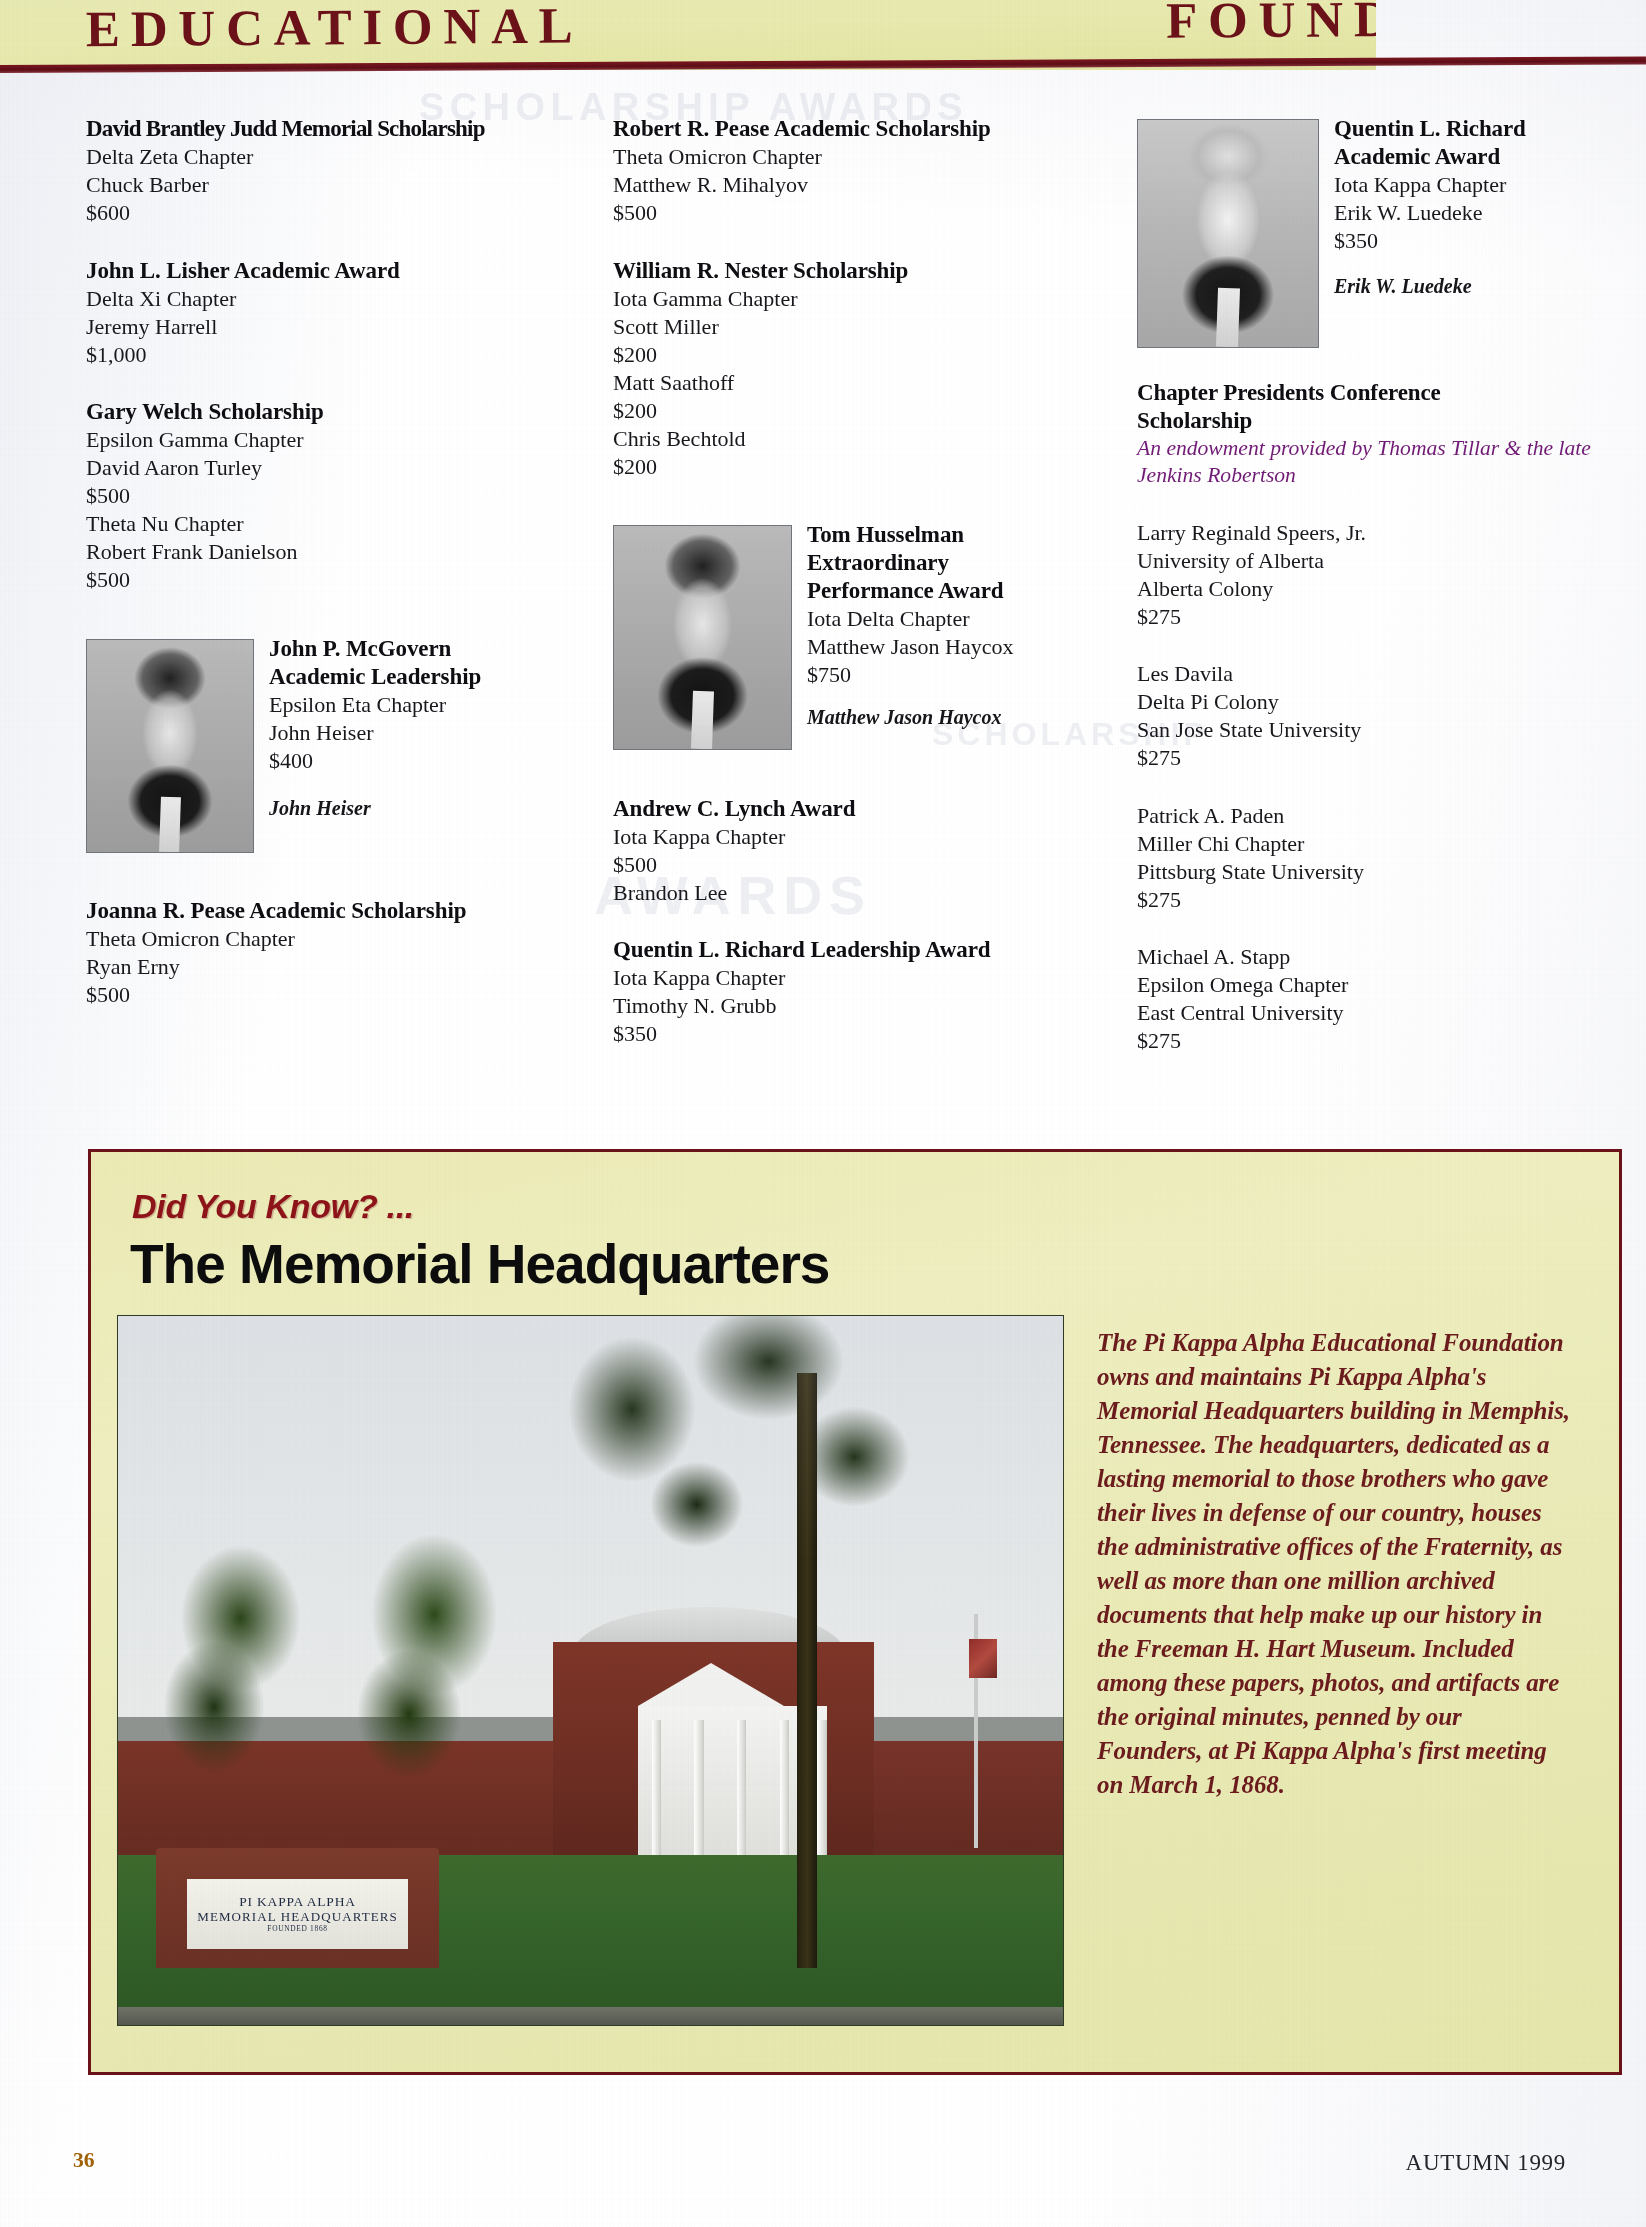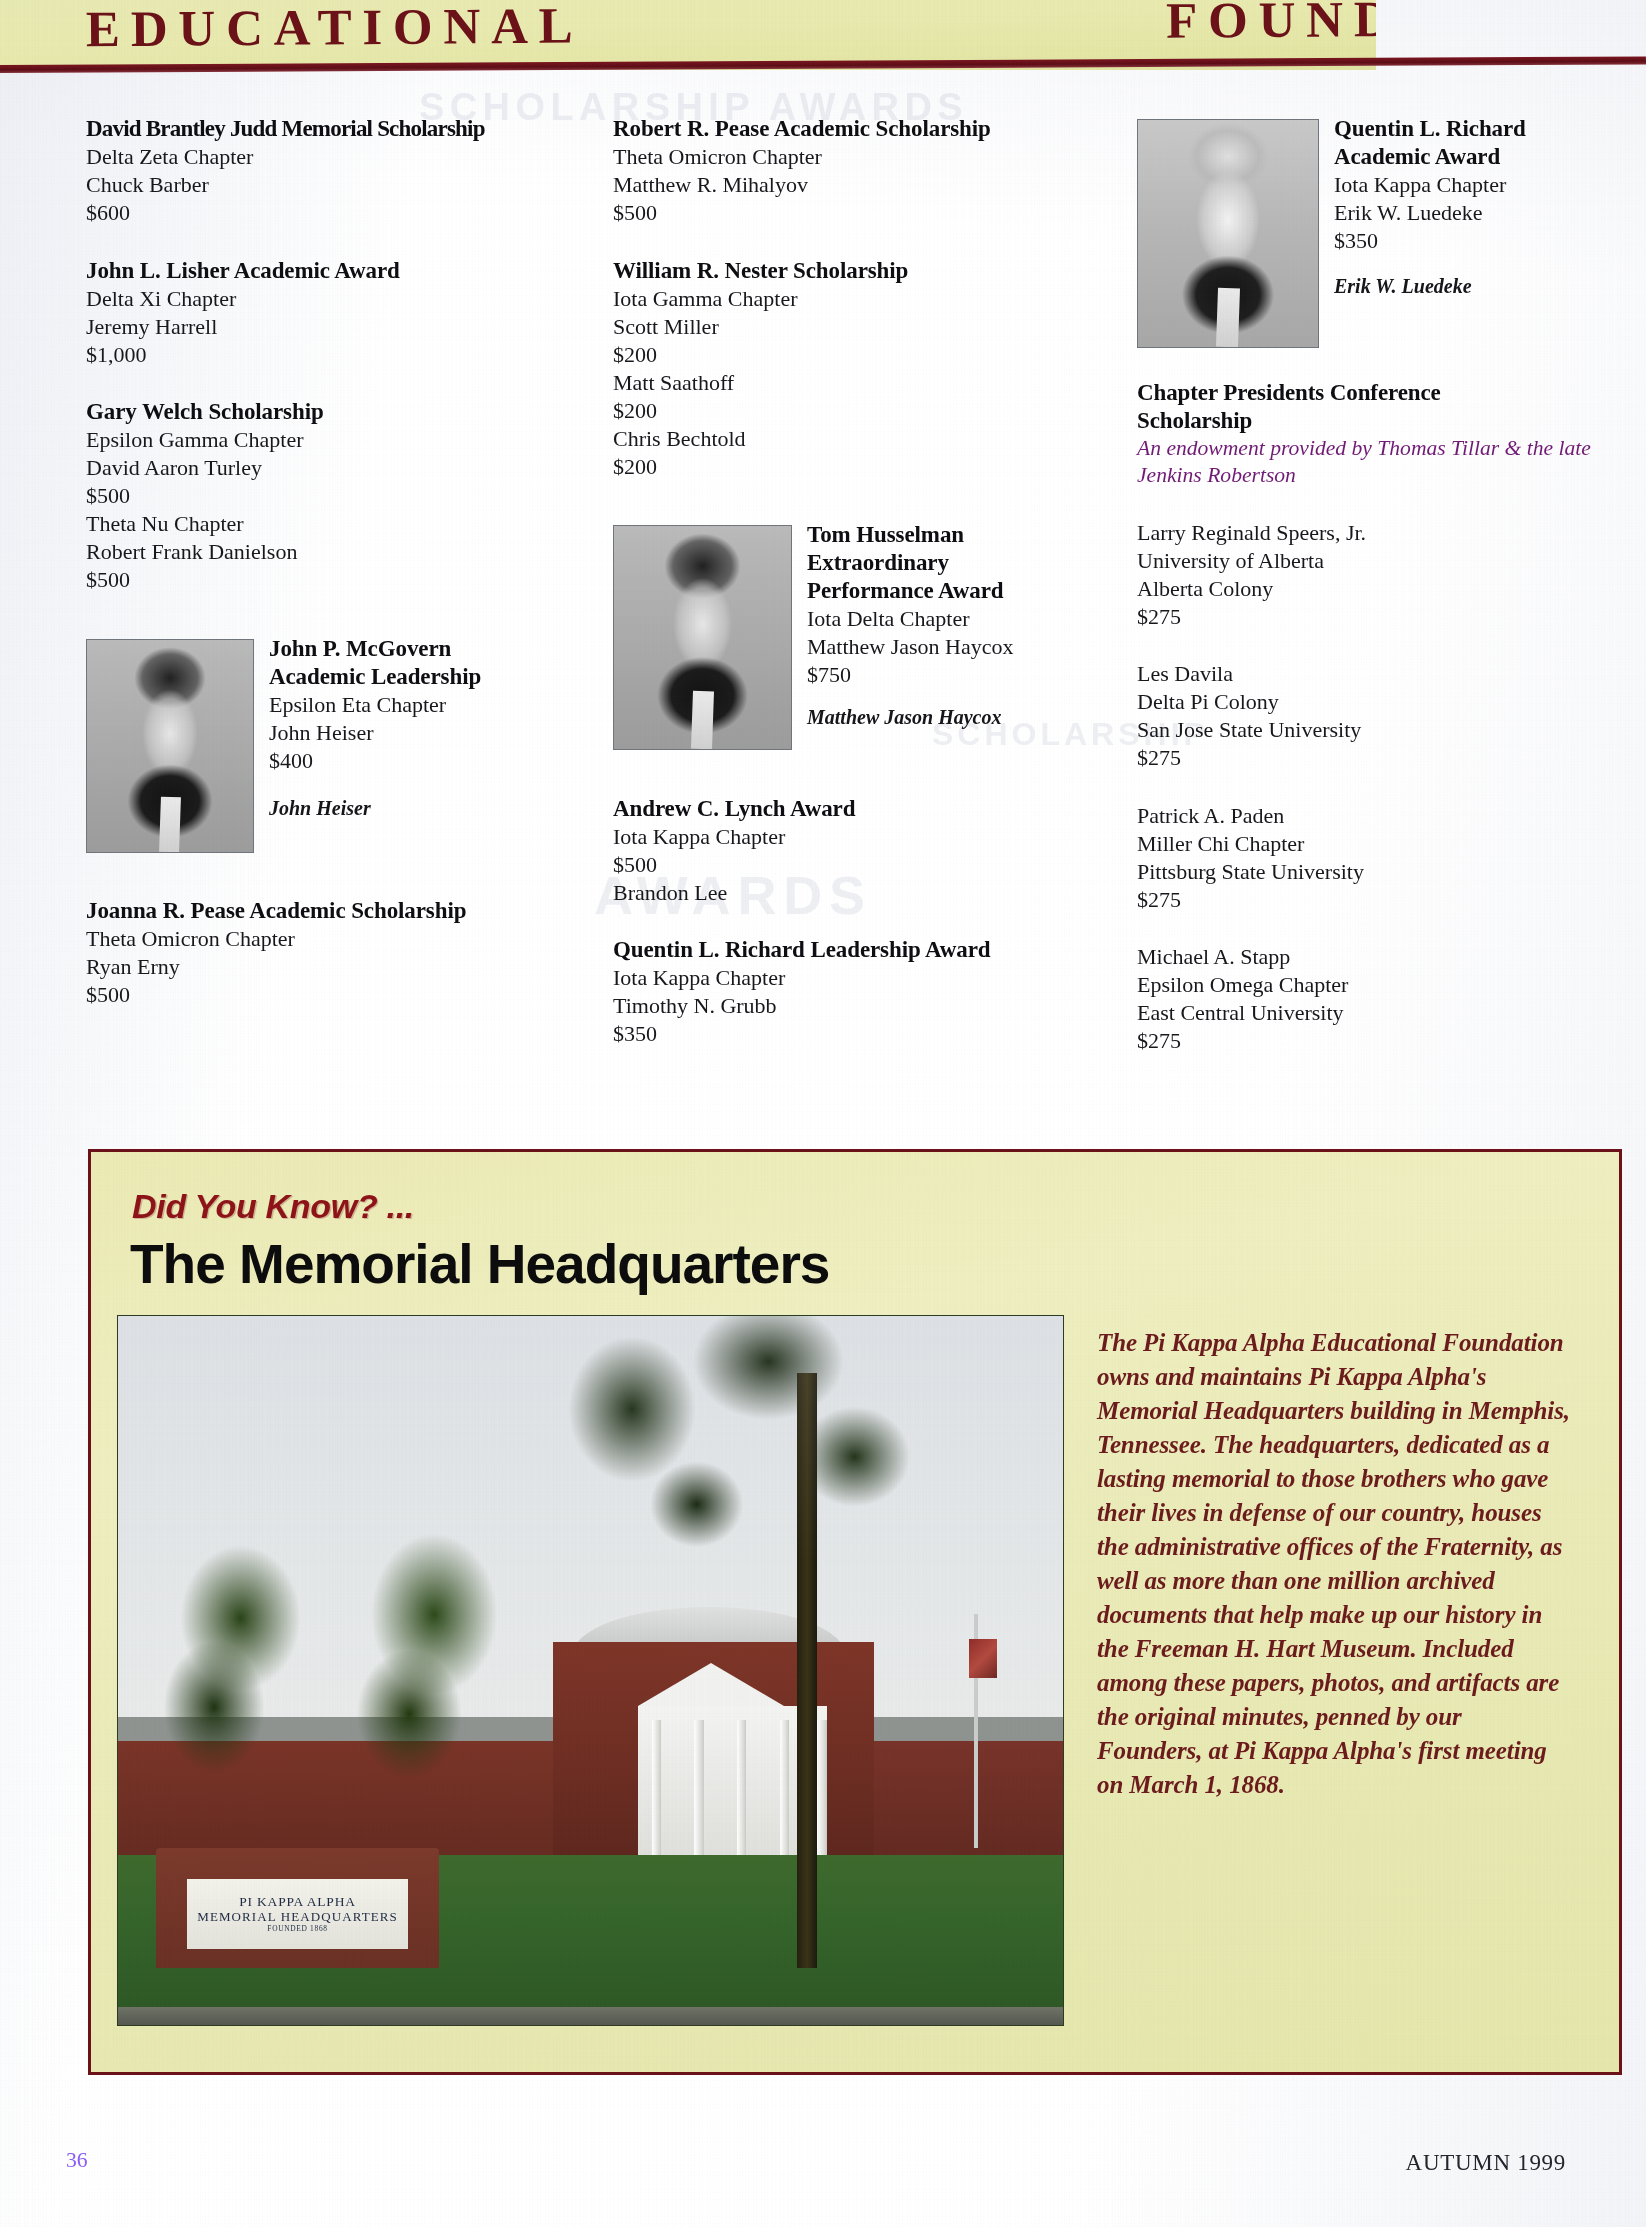--- a/index.html
+++ b/index.html
@@ -427,26 +427,26 @@
     position: absolute;
     inset: 0;
     background: linear-gradient(180deg, rgba(255,255,255,.10) 0%, rgba(255,255,255,0) 35%);
     pointer-events: none;
   }
 
   
   .footer { position: absolute; left: 0; bottom: 0; width: 1646px; height: 95px; z-index: 14; }
   .folio-left {
     position: absolute;
-    left: 66px;
+    left: 73px;
     top: 16px;
     font-family: "Liberation Serif", "DejaVu Serif", serif;
-    font-weight: 400;
+    font-weight: 700;
     font-size: 21.6px;
-    color: #8b5cf6;
+    color: #a16207;
   }
   .folio-right {
     position: absolute;
     right: 80px;
     top: 17.6px;
     font-family: "Liberation Serif", "DejaVu Serif", serif;
     font-size: 23px;
     letter-spacing: 0.7px;
     color: #24242c;
   }

